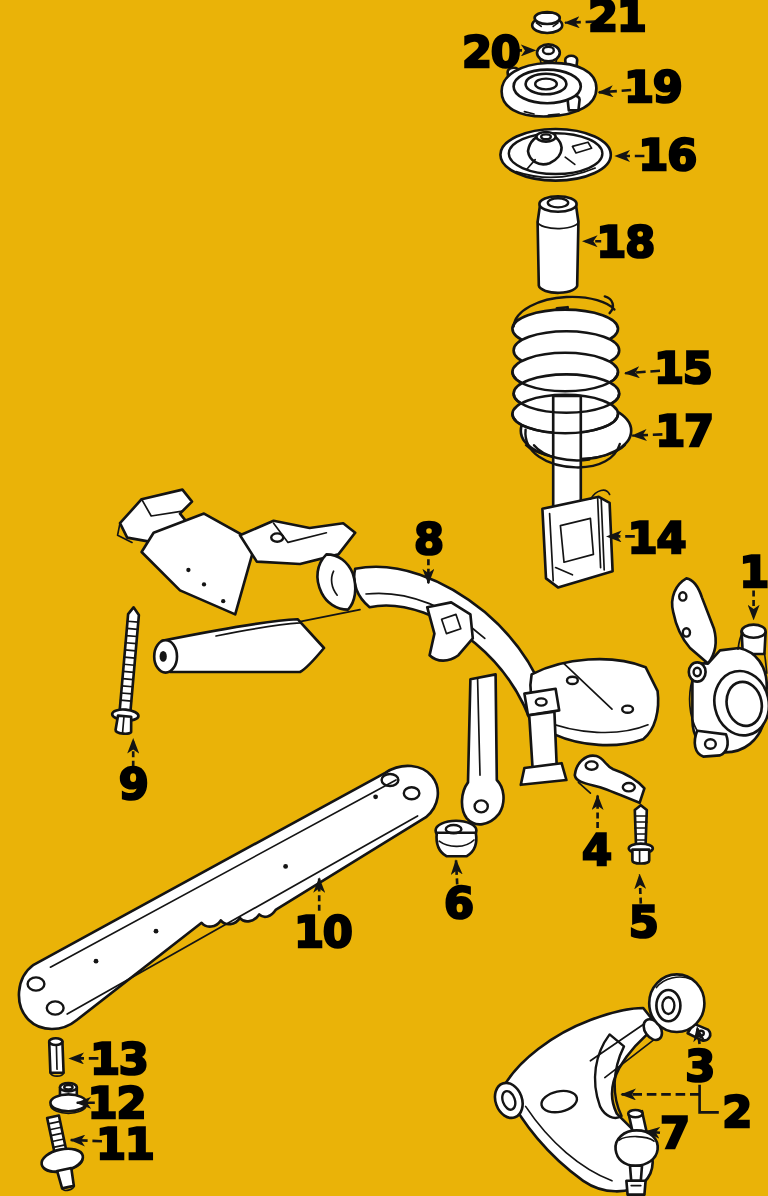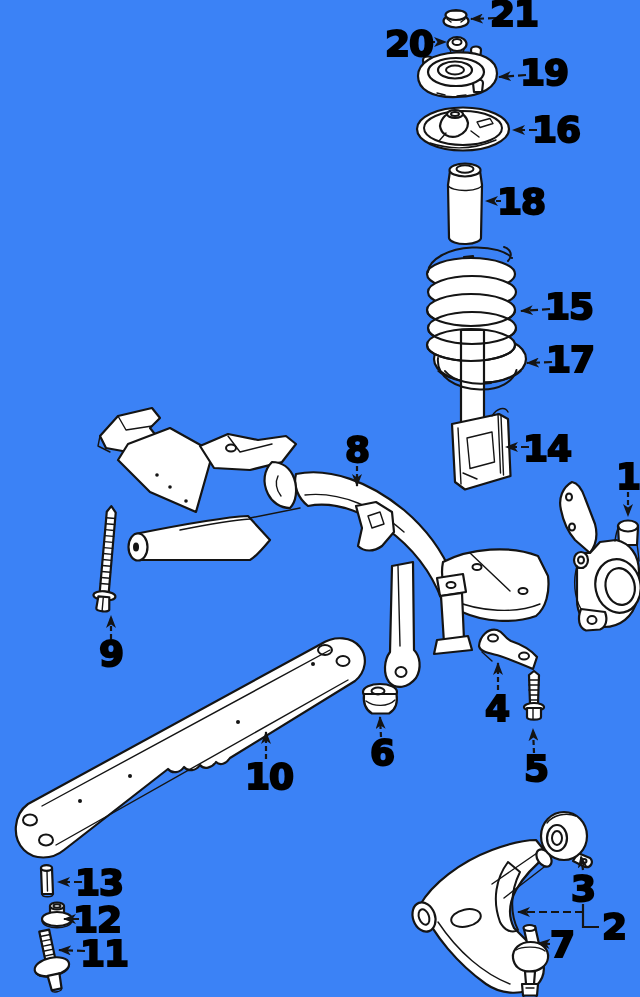--- a/index.html
+++ b/index.html
@@ -1,16 +1,16 @@
 <!DOCTYPE html>
 <html><head>
 <meta charset="utf-8">
 <style>
   html,body{margin:0;padding:0;background:#fff;}
-  .stage{position:relative;width:640px;height:997px;background:#3b82f6;overflow:hidden;
+  .stage{position:relative;width:640px;height:997px;background:#eab308;overflow:hidden;
          font-family:"DejaVu Sans","Liberation Sans",sans-serif;}
   svg{display:block}
   .fw{fill:#ffffff;stroke:#141414;stroke-width:2.2;stroke-linejoin:round;stroke-linecap:round;}
   .ln{fill:none;stroke:#141414;stroke-width:2;stroke-linejoin:round;stroke-linecap:round;}
   .thin{fill:none;stroke:#141414;stroke-width:1.4;stroke-linejoin:round;stroke-linecap:round;}
   .dk{fill:#141414;stroke:none;}
   .lbl{font-family:"DejaVu Sans","Liberation Sans",sans-serif;font-weight:bold;font-size:36px;
        fill:#000;stroke:#000;stroke-width:2;paint-order:stroke;letter-spacing:-1px;}
   .leader{fill:none;stroke:#141414;stroke-width:2.2;stroke-dasharray:8 4;marker-end:url(#ah);}
   .leader-s{fill:none;stroke:#141414;stroke-width:2.2;stroke-dasharray:5 3;marker-end:url(#ah);}

